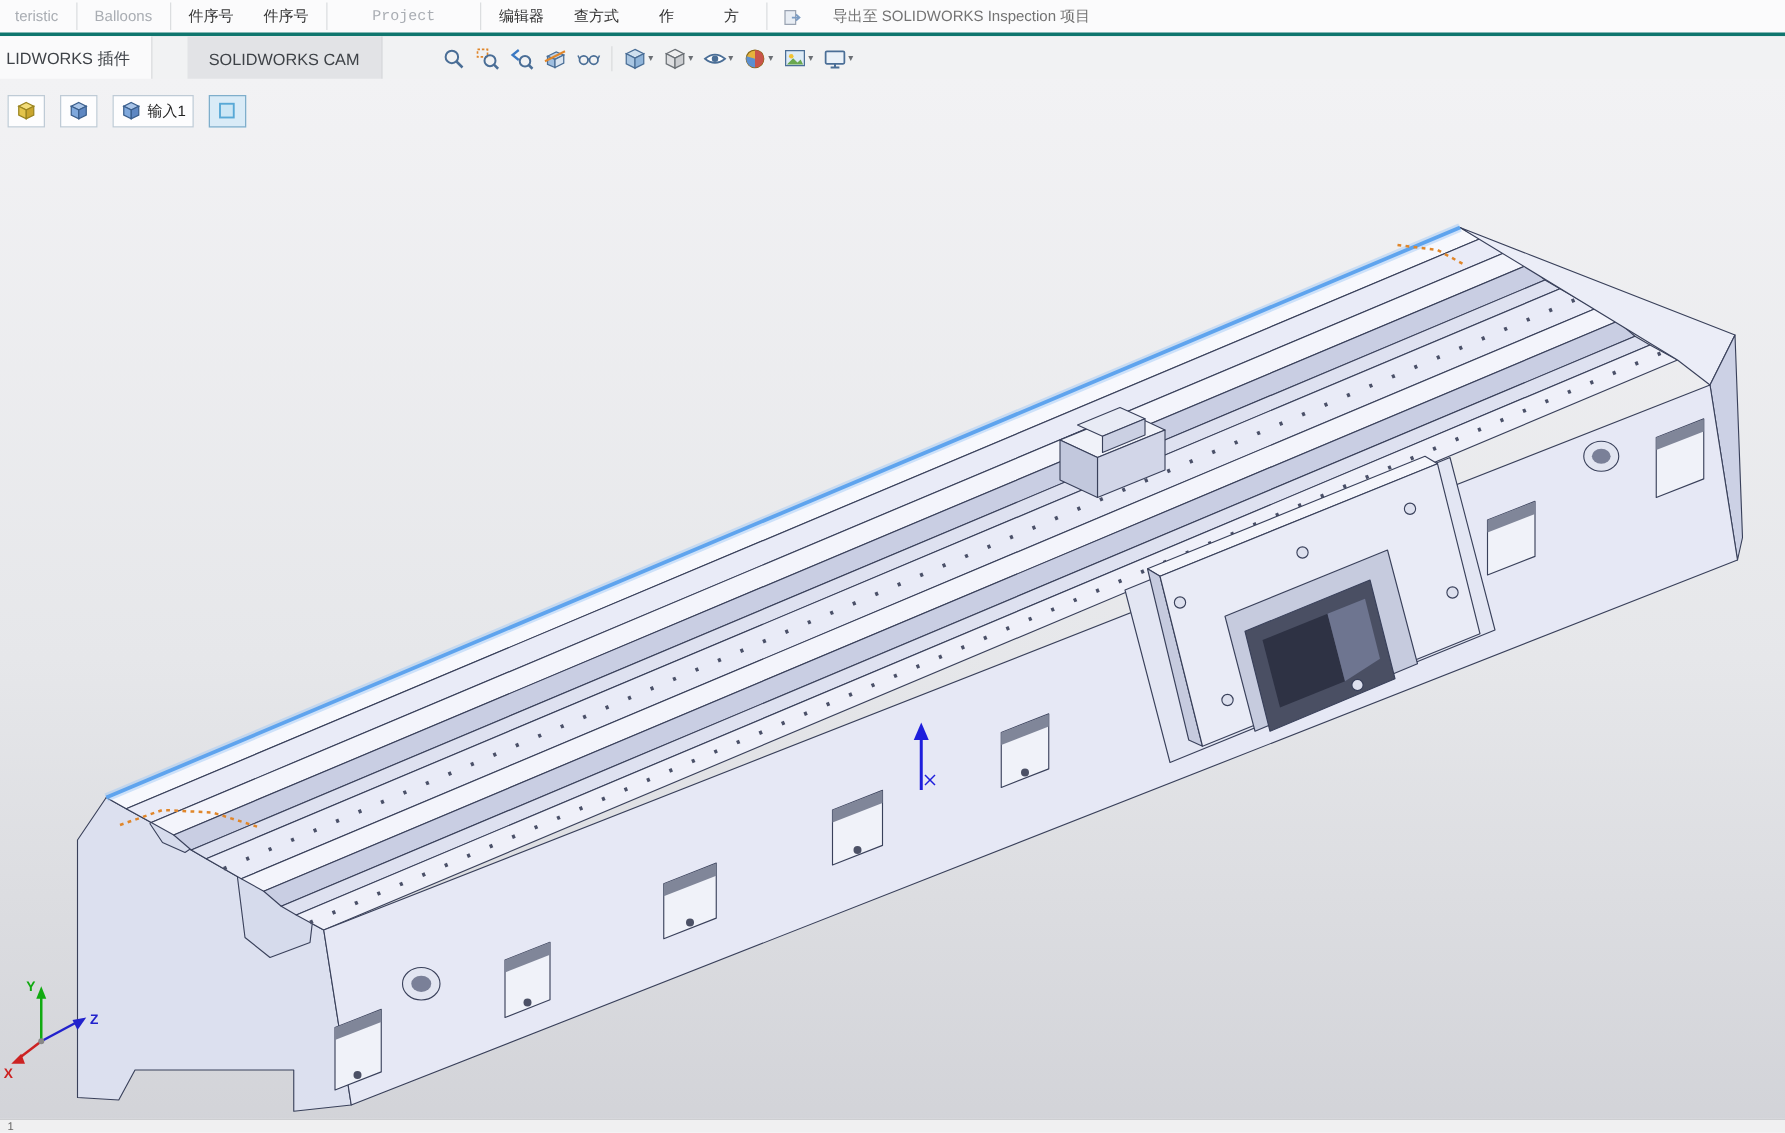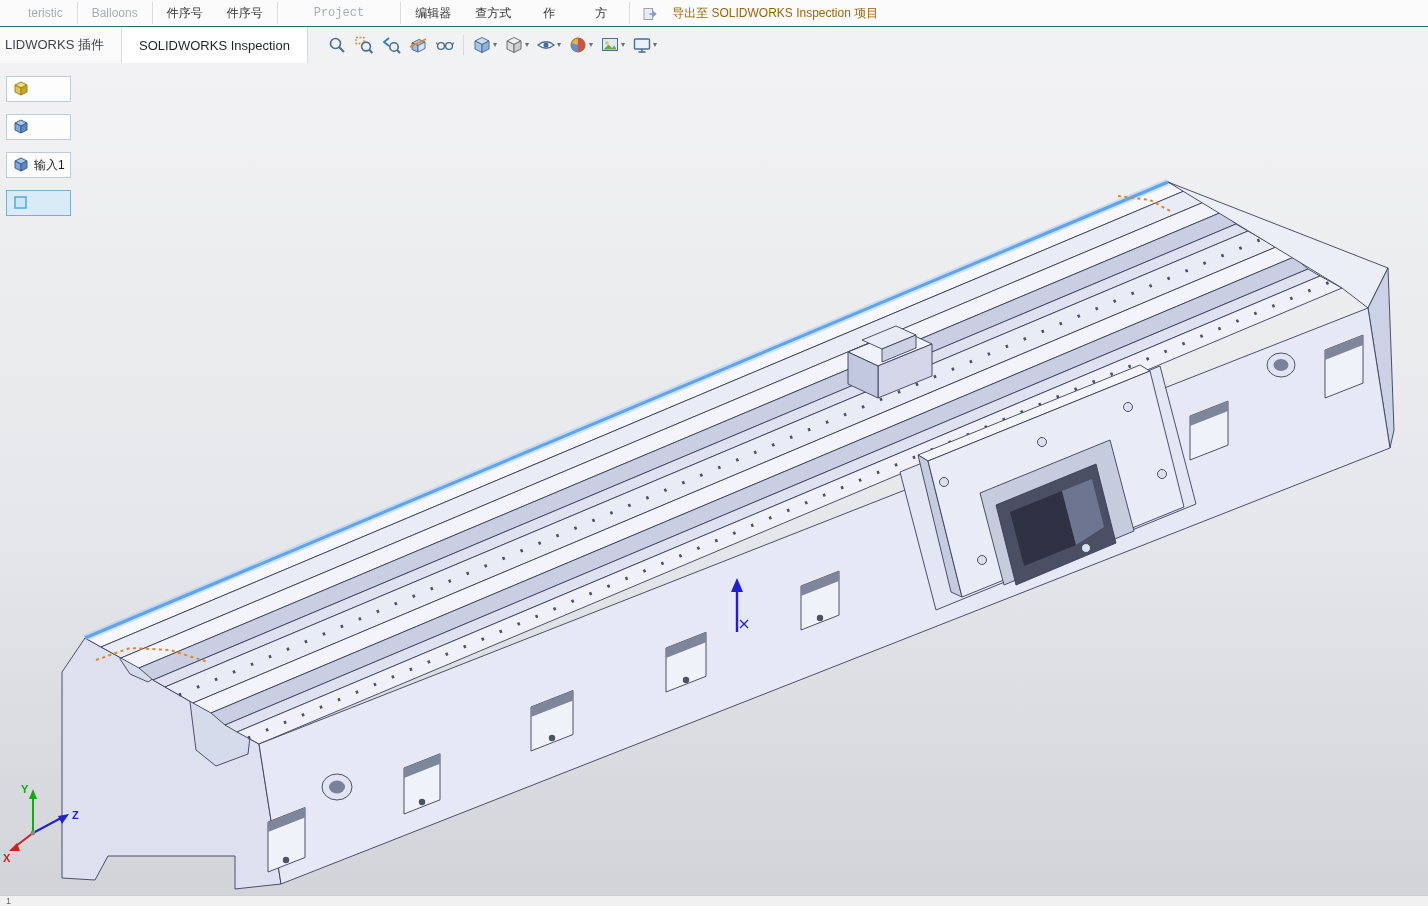--- a/index.html
+++ b/index.html
@@ -1,50 +1,50 @@
 <!DOCTYPE html>
 <html><head>
 <meta charset="utf-8">
 <style>
   html,body{margin:0;padding:0;}
   body{width:1428px;height:906px;overflow:hidden;background:#fff;
        font-family:"Liberation Sans",sans-serif;-webkit-font-smoothing:antialiased;}
   .app{position:relative;width:1428px;height:906px;}
 
   
-  .menu-row{height:26px;background:#FBFBFC;border-bottom:1px solid #0f766e;
-            display:flex;align-items:center;font-size:12px;color:#333;padding-left:16px;}
+  .menu-row{height:26px;background:#FBFBFC;border-bottom:3px solid #0f766e;
+            display:flex;align-items:center;font-size:12px;color:#333;}
   .mi{padding:0 12px;white-space:nowrap;cursor:default;}
   .mi.sp{padding:0 20px;}
   .mi.wide{padding:0 34px;font-family:Liberation Mono, monospace;}
   .mi.dim{color:#A9ADB3;}
   .msep{width:1px;height:22px;background:#DCDEE0;margin:0 2px;flex:0 0 1px;}
-  .export{display:flex;align-items:flex-end;gap:14px;color:#a16207;padding:0 10px;white-space:nowrap;}
+  .export{display:flex;align-items:flex-end;gap:24px;color:#737373;padding:0 10px;white-space:nowrap;}
   .export svg{width:16px;height:16px;}
 
   
-  .tab-row{height:36px;background:#F1F2F3;display:flex;align-items:stretch;border-bottom:1px solid #D5D6D8;}
+  .tab-row{height:36px;background:#F1F2F3;display:flex;align-items:stretch;border-bottom:1px solid #D5D6D8;gap:28px;}
   .tab{display:flex;align-items:center;padding:0 17px;font-size:13px;color:#3E4247;
        background:#FAFAFB;border-right:1px solid #D8D9DB;cursor:pointer;white-space:nowrap;}
   .tab:first-child{padding-left:5px;}
   .tab.shaded{background:#E2E3E6;}
   .tab.active{background:#FFFFFF;color:#1F2326;}
   .hud{display:flex;align-items:center;gap:1px;margin-left:16px;}
   .hu{display:flex;align-items:center;border:none;background:transparent;padding:2px 3px;cursor:pointer;}
   .hu svg{width:20px;height:20px;display:block;}
   .caret{font-size:8px;color:#6B6F74;margin-left:1px;line-height:1;}
   .hudsep{width:1px;height:20px;background:#DADBDD;margin:0 4px;}
 
   
   .viewport{position:absolute;top:63px;left:0;width:1428px;height:843px;
             background:linear-gradient(180deg,#F2F2F4 0%,#E6E7EA 55%,#D2D3D8 100%);}
   svg.model{position:absolute;left:0;top:0;width:1428px;height:843px;}
 
   
-  .breadcrumb{position:absolute;top:13px;left:6px;display:flex;gap:12px;z-index:5;flex-direction:column;}
+  .breadcrumb{position:absolute;top:13px;left:6px;display:flex;gap:12px;z-index:5;}
   .bc{display:flex;align-items:center;gap:4px;height:26px;padding:0 5px;background:#FDFDFE;
       border:1px solid #BFCBD6;font-size:12px;color:#222;cursor:pointer;box-sizing:border-box;}
   .bc svg{width:18px;height:18px;display:block;}
   .bc.sel{background:#D9EBF7;border-color:#7FAECB;}
 
   
   .statusbar{position:absolute;left:0;bottom:0;width:100%;height:11px;background:#F0F0F1;
              border-top:1px solid #CDCED1;font-size:9px;color:#666;line-height:11px;
              padding-left:6px;box-sizing:border-box;}
 </style>
@@ -74,22 +74,22 @@
         <path d="M7.5,8 L13,8 M10.8,5.6 L13.6,8 L10.8,10.4" fill="none" stroke="#7B9CC4" stroke-width="1.4"></path>
       </svg>
       <span>导出至 SOLIDWORKS Inspection 项目</span>
     </span>
   </div>
 
   <div class="tab-row">
     <div class="tab">
         <span>LIDWORKS 插件</span>
       </div>
-    <div class="tab active">
-        <span>SOLIDWORKS Inspection</span>
+    <div class="tab shaded">
+        <span>SOLIDWORKS CAM</span>
       </div>
 
     <div class="hud">
       <button class="hu">
         <svg viewBox="0 0 20 20">
           <circle cx="8.5" cy="8.5" r="5" fill="none" stroke="#4A6E96" stroke-width="1.6"></circle>
           <line x1="12.2" y1="12.2" x2="17" y2="17" stroke="#4A6E96" stroke-width="2"></line>
         </svg>
       </button>
       <button class="hu">

